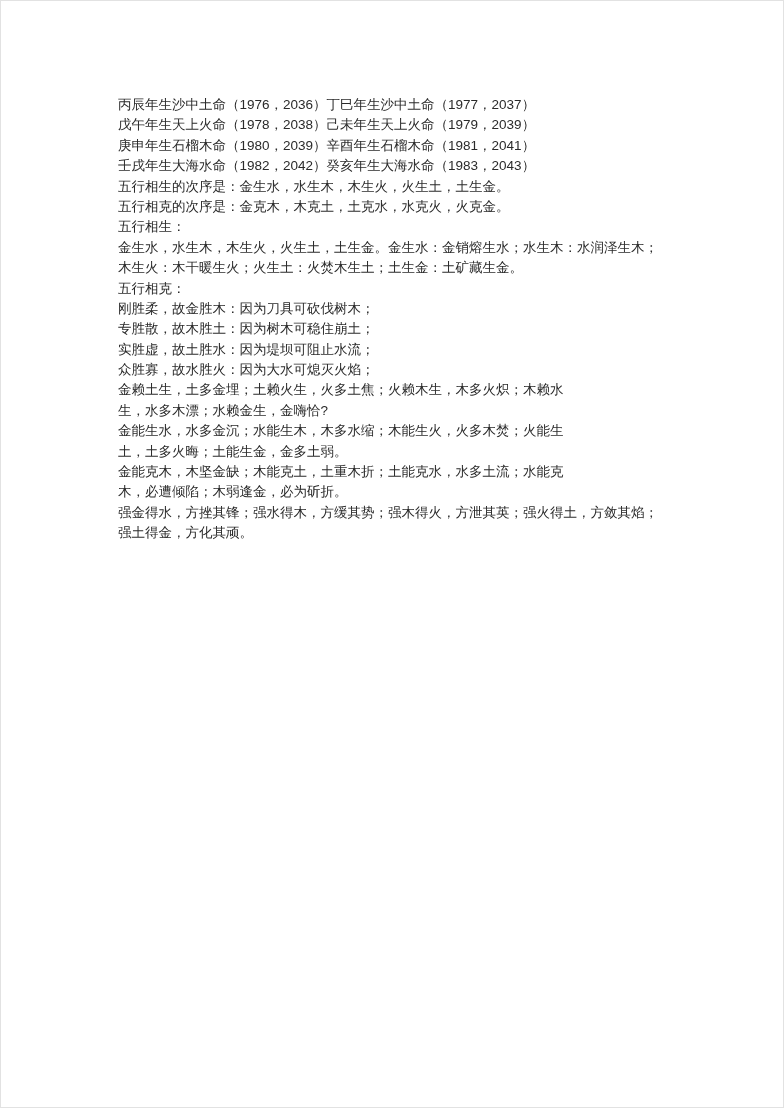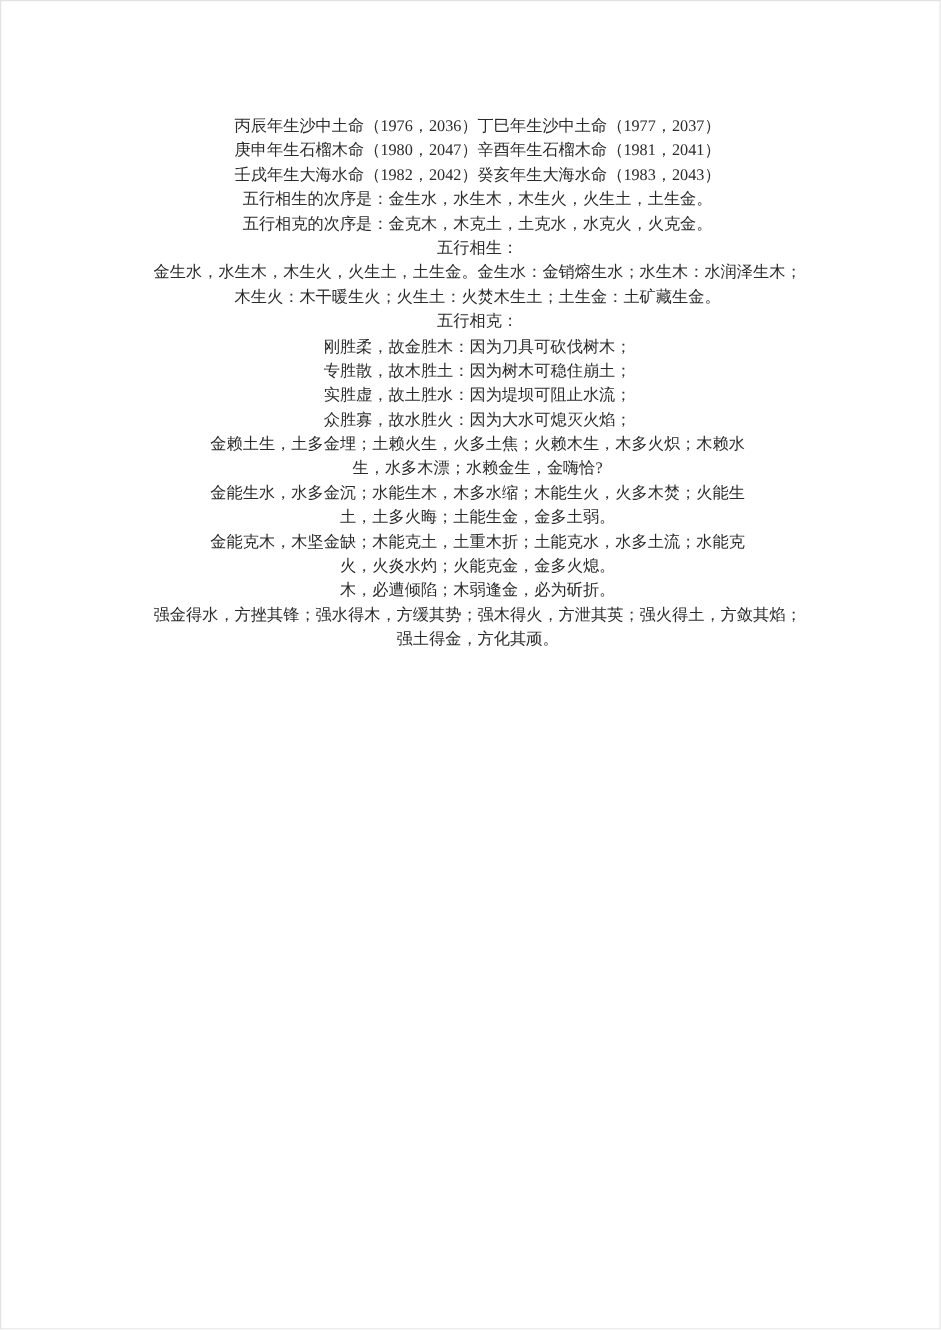--- a/index.html
+++ b/index.html
@@ -20,52 +20,51 @@
       width: 782px;
       height: 1106px;
       border: 1px solid #e2e2e2;
       background: #ffffff;
     }
     .content {
       position: absolute;
       left: 117px;
       top: 94px;
       width: 560px;
-      font-family: Liberation Serif, serif;
+      font-family: Liberation Sans, sans-serif;
       font-size: 13.5px;
       line-height: 20.4px;
       color: #2a2a2a;
-      text-align: center;
     }
     .line {
       white-space: nowrap;
       height: 20.4px;
     }
   </style>
 </head>
 <body>
 
 <div class="page">
   <div class="content">
     <div class="line">丙辰年生沙中土命（1976，2036）丁巳年生沙中土命（1977，2037）</div>
-    <div class="line">庚申年生石榴木命（1980，2047）辛酉年生石榴木命（1981，2041）</div>
+    <div class="line">戊午年生天上火命（1978，2038）己未年生天上火命（1979，2039）</div>
+    <div class="line">庚申年生石榴木命（1980，2039）辛酉年生石榴木命（1981，2041）</div>
     <div class="line">壬戌年生大海水命（1982，2042）癸亥年生大海水命（1983，2043）</div>
     <div class="line">五行相生的次序是：金生水，水生木，木生火，火生土，土生金。</div>
     <div class="line">五行相克的次序是：金克木，木克土，土克水，水克火，火克金。</div>
     <div class="line">五行相生：</div>
     <div class="line">金生水，水生木，木生火，火生土，土生金。金生水：金销熔生水；水生木：水润泽生木；</div>
     <div class="line">木生火：木干暖生火；火生土：火焚木生土；土生金：土矿藏生金。</div>
     <div class="line">五行相克：</div>
     <div class="line">刚胜柔，故金胜木：因为刀具可砍伐树木；</div>
     <div class="line">专胜散，故木胜土：因为树木可稳住崩土；</div>
     <div class="line">实胜虚，故土胜水：因为堤坝可阻止水流；</div>
     <div class="line">众胜寡，故水胜火：因为大水可熄灭火焰；</div>
     <div class="line">金赖土生，土多金埋；土赖火生，火多土焦；火赖木生，木多火炽；木赖水</div>
     <div class="line">生，水多木漂；水赖金生，金嗨恰?</div>
     <div class="line">金能生水，水多金沉；水能生木，木多水缩；木能生火，火多木焚；火能生</div>
     <div class="line">土，土多火晦；土能生金，金多土弱。</div>
     <div class="line">金能克木，木坚金缺；木能克土，土重木折；土能克水，水多土流；水能克</div>
-    <div class="line">火，火炎水灼；火能克金，金多火熄。</div>
     <div class="line">木，必遭倾陷；木弱逢金，必为斫折。</div>
     <div class="line">强金得水，方挫其锋；强水得木，方缓其势；强木得火，方泄其英；强火得土，方敛其焰；</div>
     <div class="line">强土得金，方化其顽。</div>
   </div>
 </div>
 
 </body></html>

